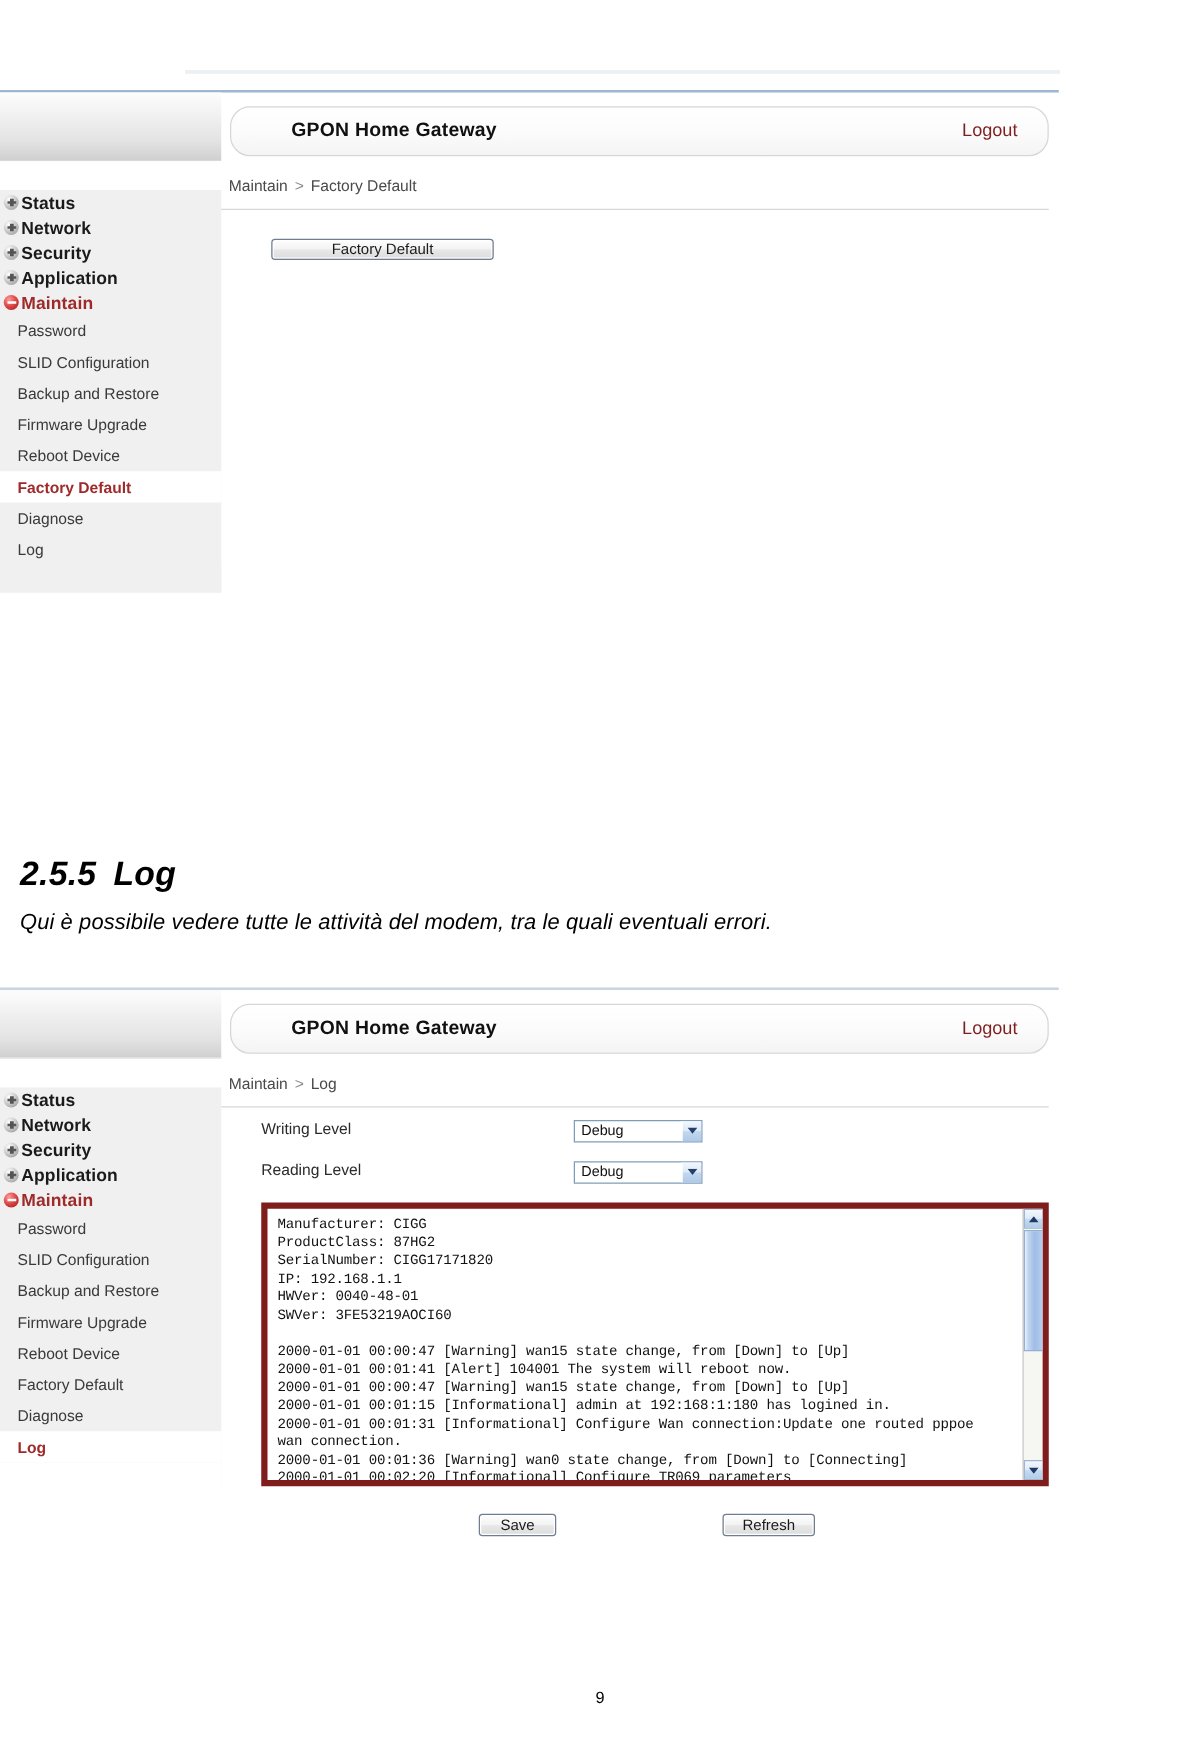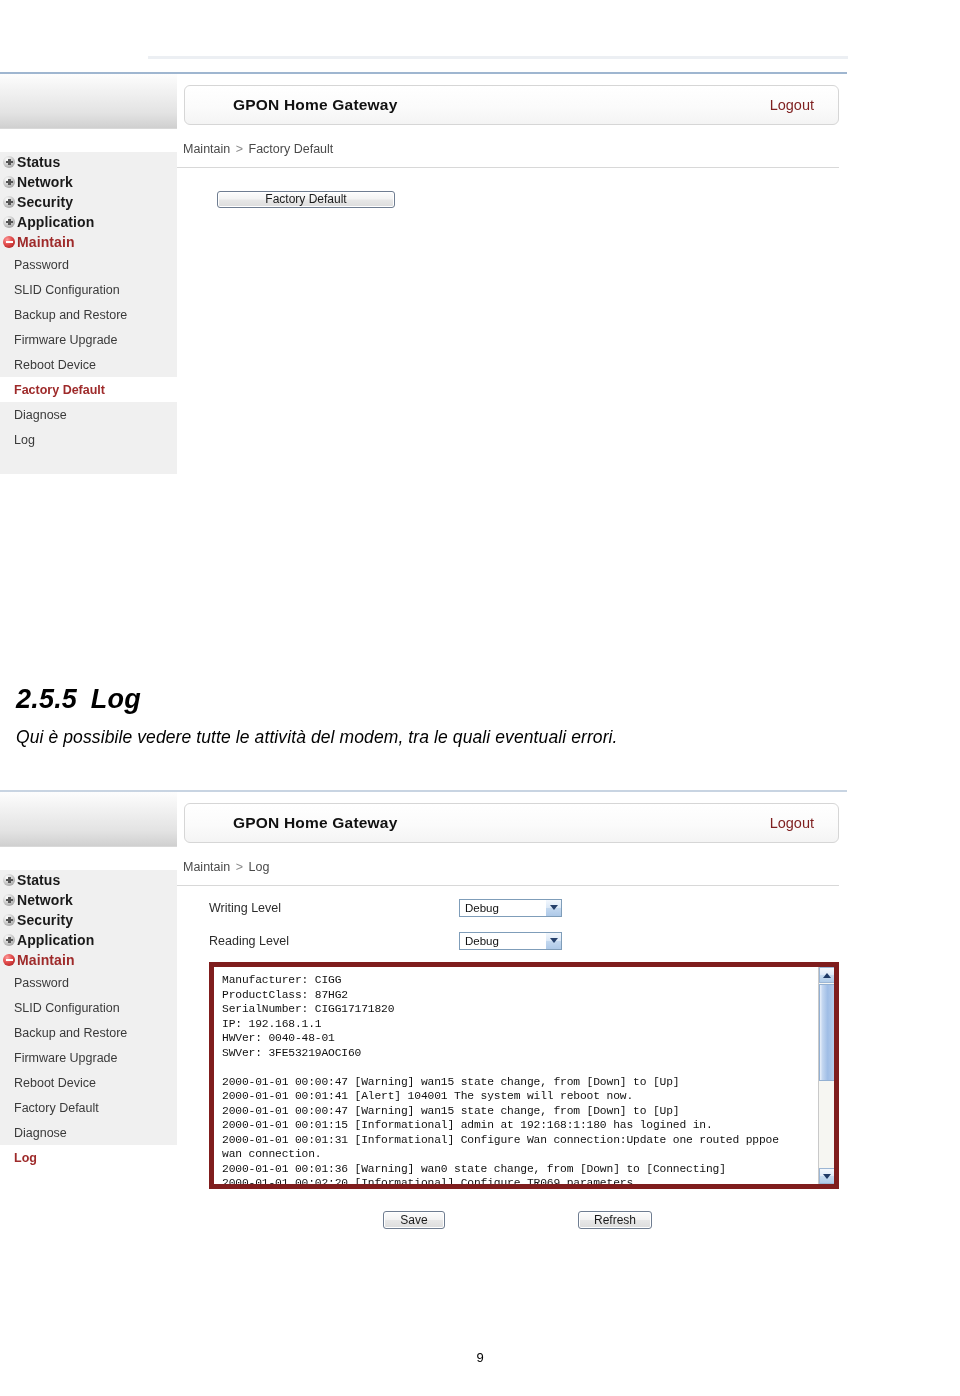--- a/index.html
+++ b/index.html
@@ -73,21 +73,21 @@
   .nav-tail.white { background:#ffffff; }
 
   
   .content { position:absolute; left:177px; top:0; width:670px; }
 
   .title-bar {
     position:relative;
     margin:11px 8px 0 7px;
     height:40px;
     border:1px solid #d6d6d6;
-    border-radius:6px;
+    border-radius:16px;
     background:linear-gradient(to bottom,#ffffff 0%,#fbfbfb 55%,#f4f4f4 100%);
     display:flex; align-items:center; justify-content:space-between;
     padding:0 24px 0 48px;
   }
   .title-bar .app-title { font-size:15.5px; font-weight:600; color:#111; letter-spacing:0.2px; }
   .title-bar .logout { font-size:14.5px; color:#7e1f1f; font-weight:400; }
 
   .breadcrumb {
     margin-top:17px;
     padding-left:6px;
@@ -112,21 +112,21 @@
     text-align:center;
     box-shadow:inset 0 0 0 1px #ffffff;
   }
   .btn-factory {
     position:absolute; left:40px; top:23px;
     width:178px; height:17px; line-height:15px;
   }
 
   
   .form-row {
-    display:flex; align-items:center;
+    display:flex; 
     height:23px;
     margin-top:10px;
     padding-left:32px;
   }
   .form-row .lbl { width:250px; font-size:12.5px; color:#2b2b2b; }
   .select-box {
     width:103px; height:18px;
     border:1px solid #7f9db9;
     background:#ffffff;
     display:flex; align-items:center;

